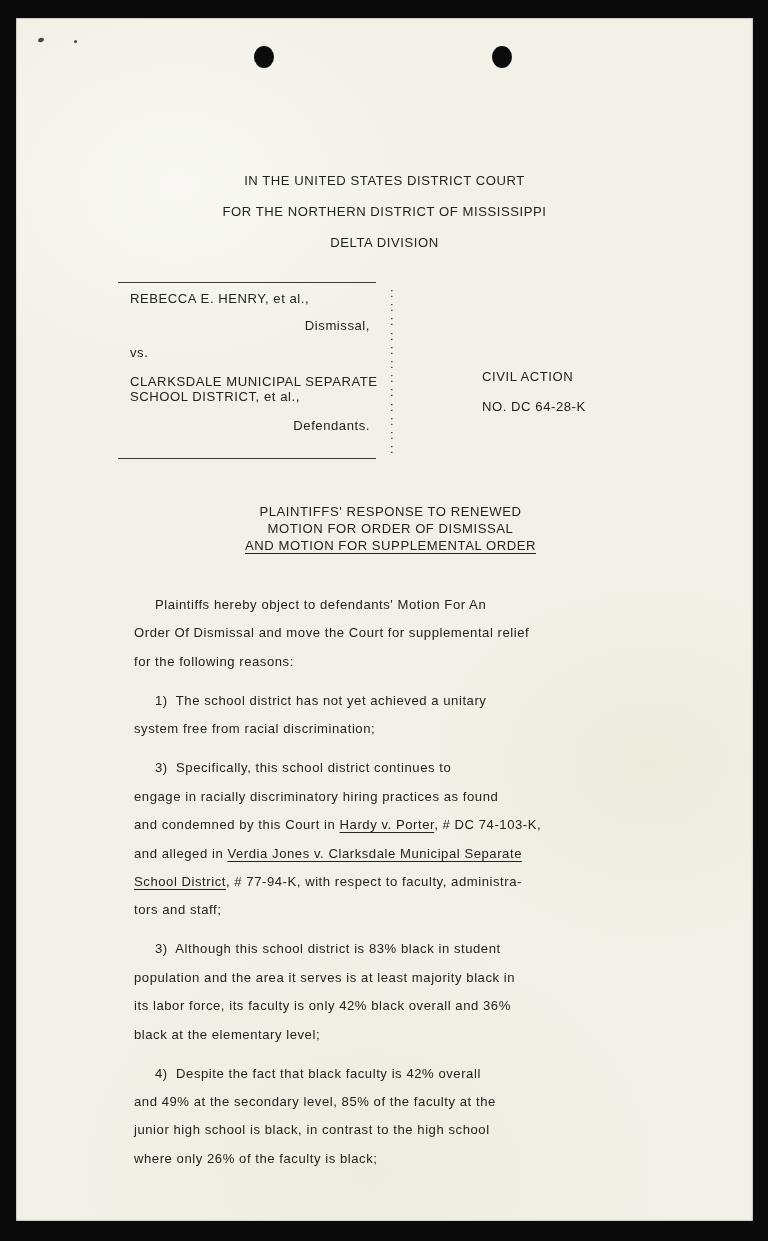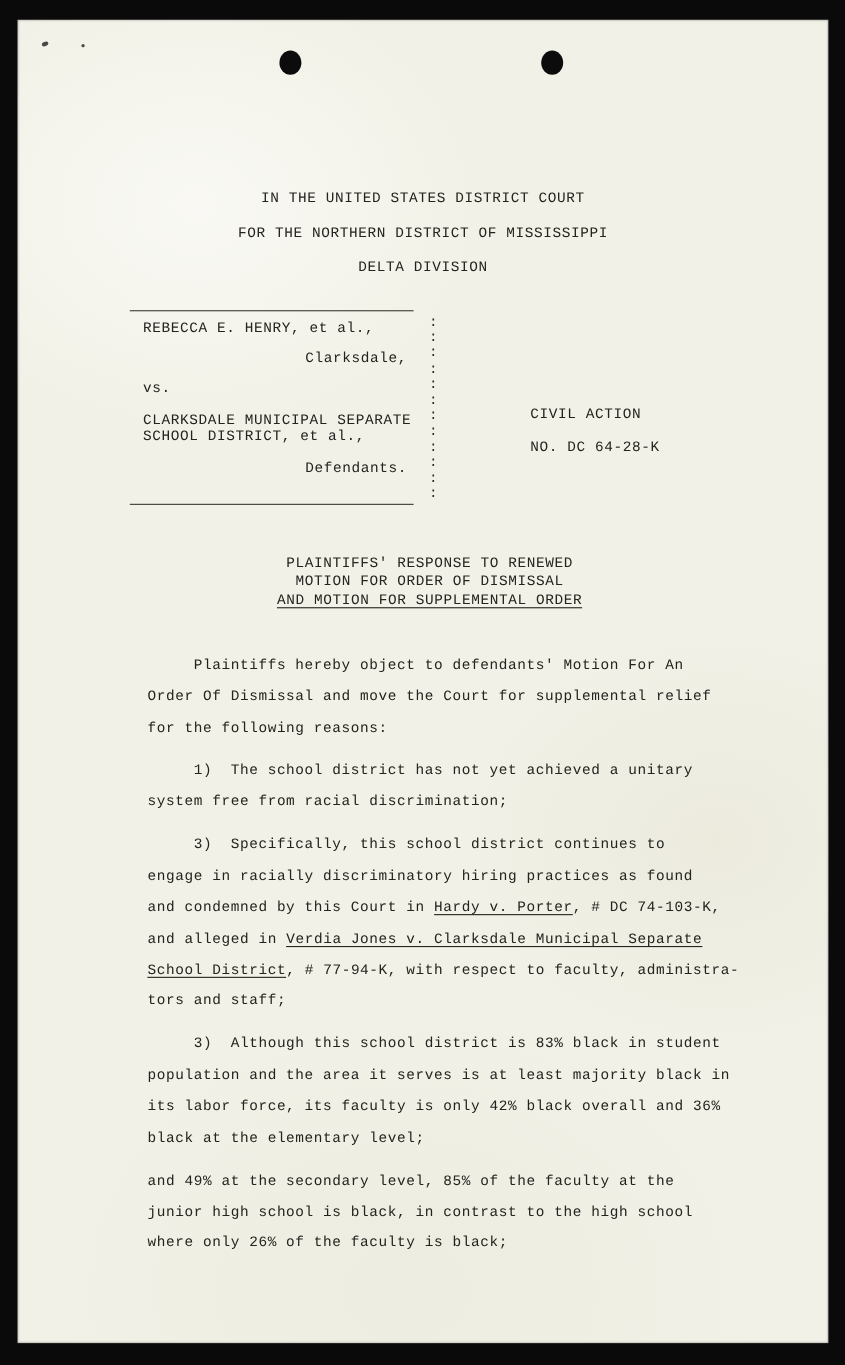--- a/index.html
+++ b/index.html
@@ -7,21 +7,21 @@
   html, body {
     margin: 0; padding: 0;
     width: 768px; height: 1241px;
     background: #050505;
     overflow: hidden;
   }
   #scan {
     position: relative;
     width: 768px; height: 1241px;
     background: #0a0a0a;
-    font-family: Liberation Mono, monospace;
+    font-family: Liberation Sans, sans-serif;
   }
   
   #page {
     position: absolute;
     left: 16px; top: 18px;
     width: 737px; height: 1203px;
     background: #f2f1e7;
     box-shadow: 0 0 2px rgba(0,0,0,.55) inset;
   }
   
@@ -157,21 +157,21 @@
 :
 :
 :
 :
 :
 :
 :</div>
 
         <div class="party-lines">
           <span class="pl" style="margin-bottom:14px;">REBECCA E. HENRY, et al.,</span>
-          <span class="pl indent-right" style="margin-bottom:14px;">Clarksdale,</span>
+          <span class="pl indent-right" style="margin-bottom:14px;">Dismissal,</span>
           <span class="pl" style="margin-bottom:16px;">vs.</span>
           <span class="pl" style="margin-bottom:2px;">CLARKSDALE MUNICIPAL SEPARATE</span>
           <span class="pl" style="margin-bottom:16px;">SCHOOL DISTRICT, et al.,</span>
           <span class="pl indent-right">Defendants.</span>
         </div>
 
         <div id="civil-action">
           <span style="margin-bottom:17px;">CIVIL ACTION</span>
           <span>NO. DC 64-28-K</span>
         </div>
@@ -206,20 +206,21 @@
         </div>
 
         <div class="para">
           <span class="ln">     3)  Although this school district is 83% black in student</span>
           <span class="ln">population and the area it serves is at least majority black in</span>
           <span class="ln">its labor force, its faculty is only 42% black overall and 36%</span>
           <span class="ln">black at the elementary level;</span>
         </div>
 
         <div class="para">
+          <span class="ln">     4)  Despite the fact that black faculty is 42% overall</span>
           <span class="ln">and 49% at the secondary level, 85% of the faculty at the</span>
           <span class="ln">junior high school is black, in contrast to the high school</span>
           <span class="ln">where only 26% of the faculty is black;</span>
         </div>
 
       </div>
 
     </div>
   </div>
 </div>

